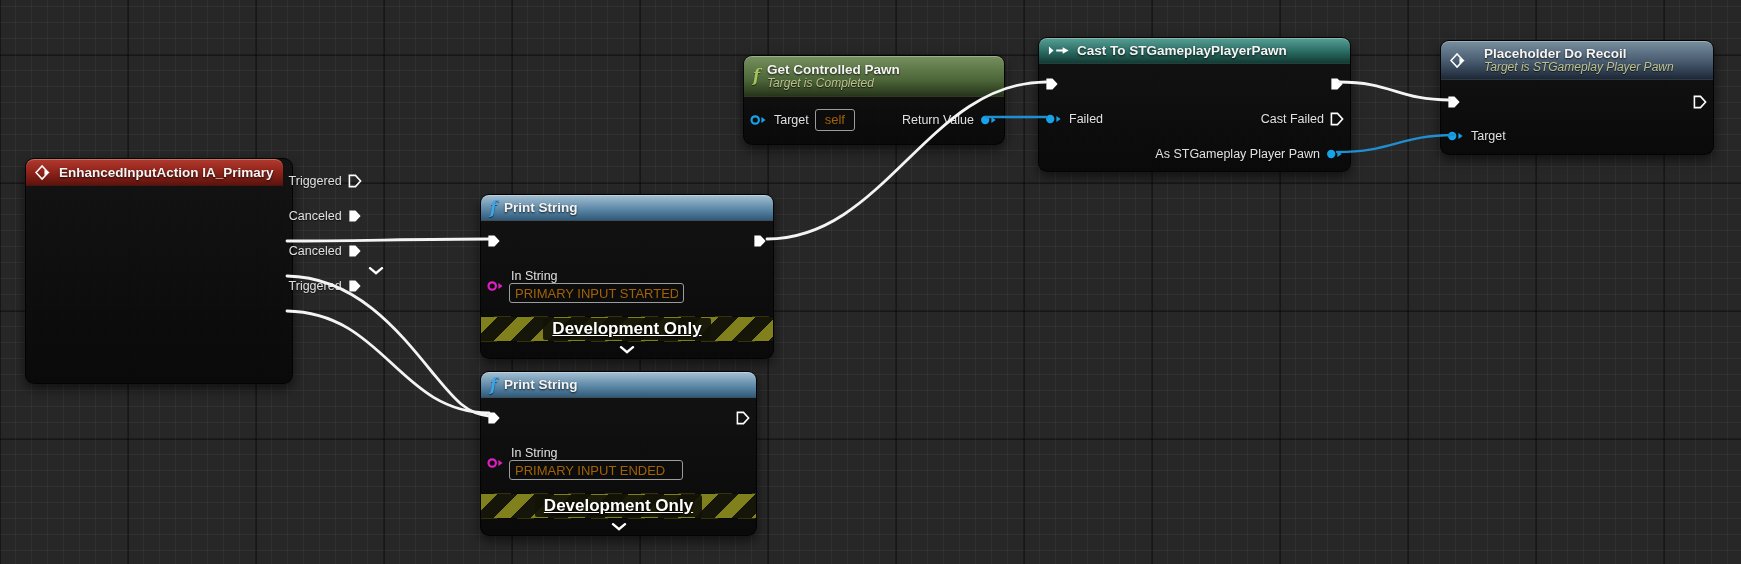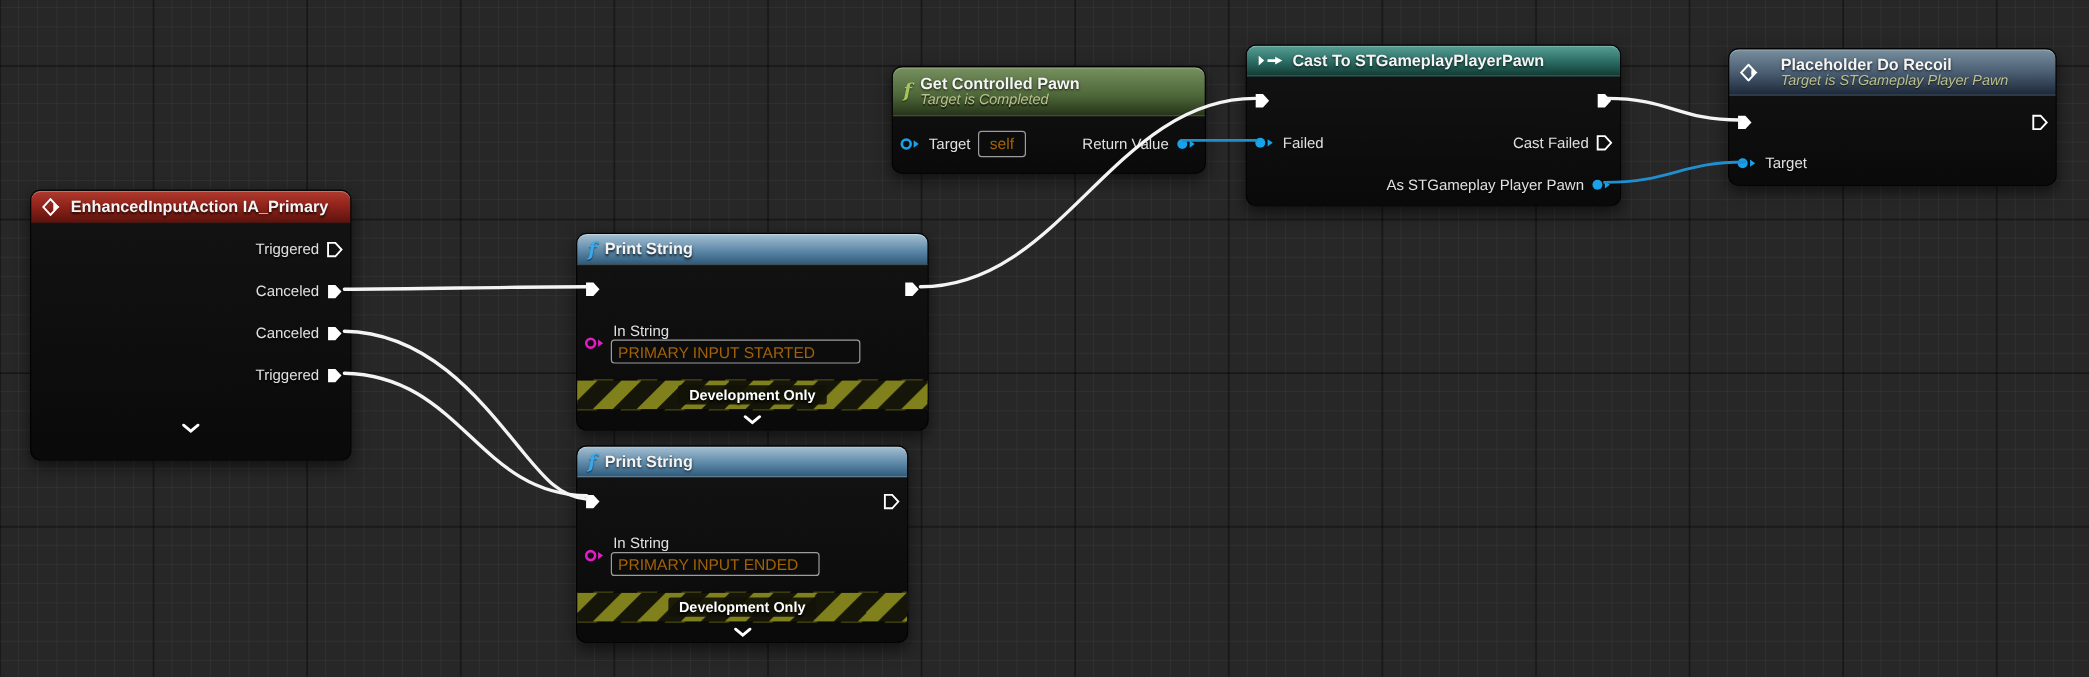--- a/index.html
+++ b/index.html
@@ -64,35 +64,35 @@
   .instring .pin-dot{margin-top:11px;}
   .inlabel{margin-left:2px;}
   
   .banner{
     height:24px;display:flex;align-items:center;justify-content:center;
     background:repeating-linear-gradient(135deg,#80801d 0 12px,#15150a 12px 26px);
     border-top:1px solid rgba(0,0,0,.6);border-bottom:1px solid rgba(0,0,0,.6);
   }
   .banner span{
     background:rgba(18,18,8,0.92);padding:1px 9px;border-radius:2px;
-    font-weight:bold;font-size:12px;color:#fff;text-shadow:0 2px 2px #000;white-space:nowrap;
+    font-weight:bold;font-size:17px;color:#fff;text-shadow:0 2px 2px #000;white-space:nowrap;text-decoration:underline;
   }
   .foot{display:flex;align-items:center;justify-content:center;flex:1;min-height:16px;cursor:pointer;}
   .wires path, .wires line{fill:none;stroke-linecap:round;}
   .wires .w-exec{stroke:var(--c-wire_exec);stroke-width:2.8px;}
   .wires .w-data{stroke:var(--c-wire_data);stroke-width:2.3px;}
   svg.wires{position:absolute;left:0;top:0;pointer-events:none;}
   svg.wires path{pointer-events:stroke;}
 </style>
 </head>
 <body>
 
 <div class="canvas">
 
-  <div class="node" style="left:25px;top:158px;width:266px;height:224px;display:flex;flex-direction:column;">
+  <div class="node" style="left:25px;top:158px;width:266px;height:224px;display:flex;flex-direction:row;">
     <div class="nhead h-red" style="height:26px;">
       <svg width="17" height="15" viewBox="0 0 18 16">
         <path d="M7.5 1 L14 8 L7.5 15 L1 8 Z" fill="none" stroke="#fff" stroke-width="1.7"></path>
         <path d="M10 5.2 L15.6 8 L10 10.8 Z" fill="#fff"></path>
       </svg>
       <span class="ttl">EnhancedInputAction IA_Primary</span>
     </div>
     <div class="rows" style="margin-top:4px;">
       <div class="prow out" style="height:35px;">
         <span class="plabel">Triggered</span>
@@ -139,21 +139,21 @@
           <path d="M1.5 1.5 H8 L13.5 7.5 L8 13.5 H1.5 Z"></path>
         </svg>
     </div>
     <div class="instring">
       <svg class="pin-dot pink hollow" width="18" height="12" viewBox="0 0 19 12">
           <circle cx="5.5" cy="6" r="3.9"></circle>
           <path class="wedge" d="M12 2.8 L16.5 6 L12 9.2 Z"></path>
         </svg>
       <div>
         <div class="plabel inlabel">In String</div>
-        <input class="valbox" style="width: 208px;" value="PRIMARY INPUT STARTED">
+        <input class="valbox" style="width: 175px;" value="PRIMARY INPUT STARTED">
       </div>
     </div>
     <div class="banner" style="margin-top:13px;">
       <span>Development Only</span>
     </div>
     <div class="foot">
       <svg width="16" height="8" viewBox="0 0 16 8">
           <path d="M2 1.2 L8 6.2 L14 1.2" stroke="#fff" stroke-width="2.4" fill="none" stroke-linecap="round"></path>
         </svg>
     </div>

